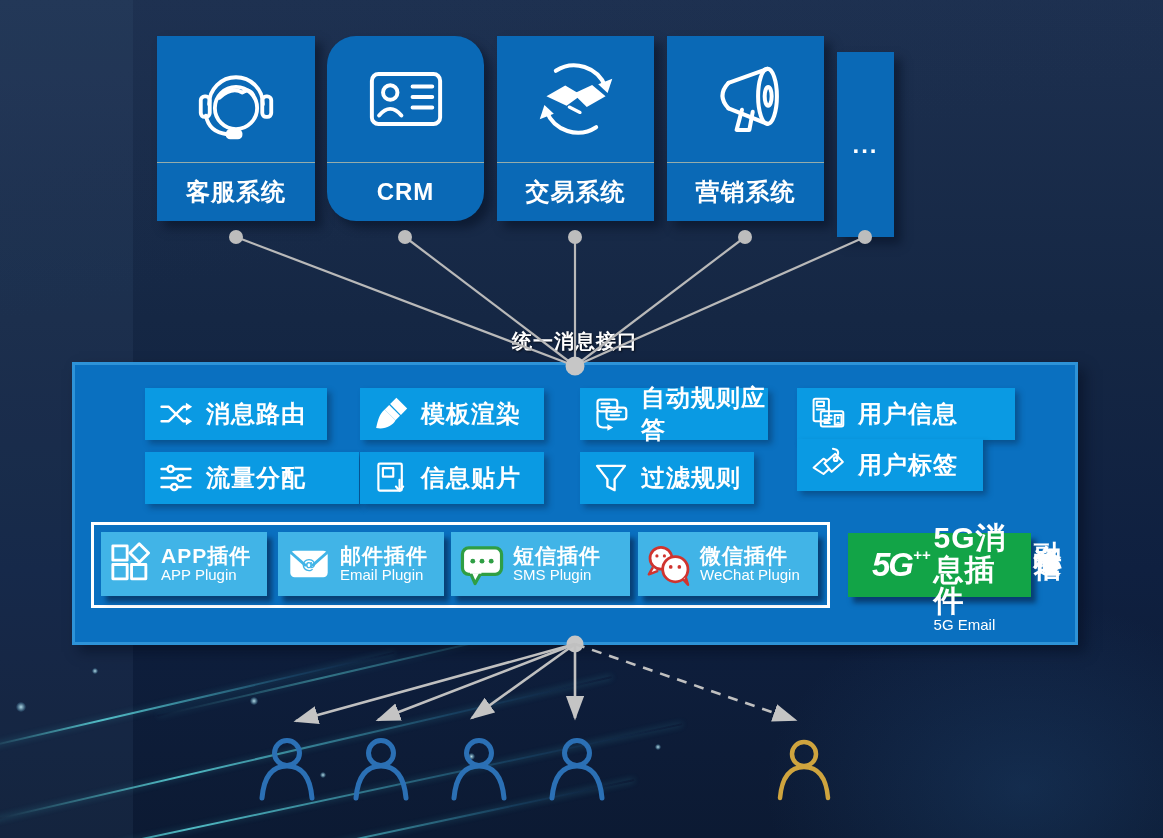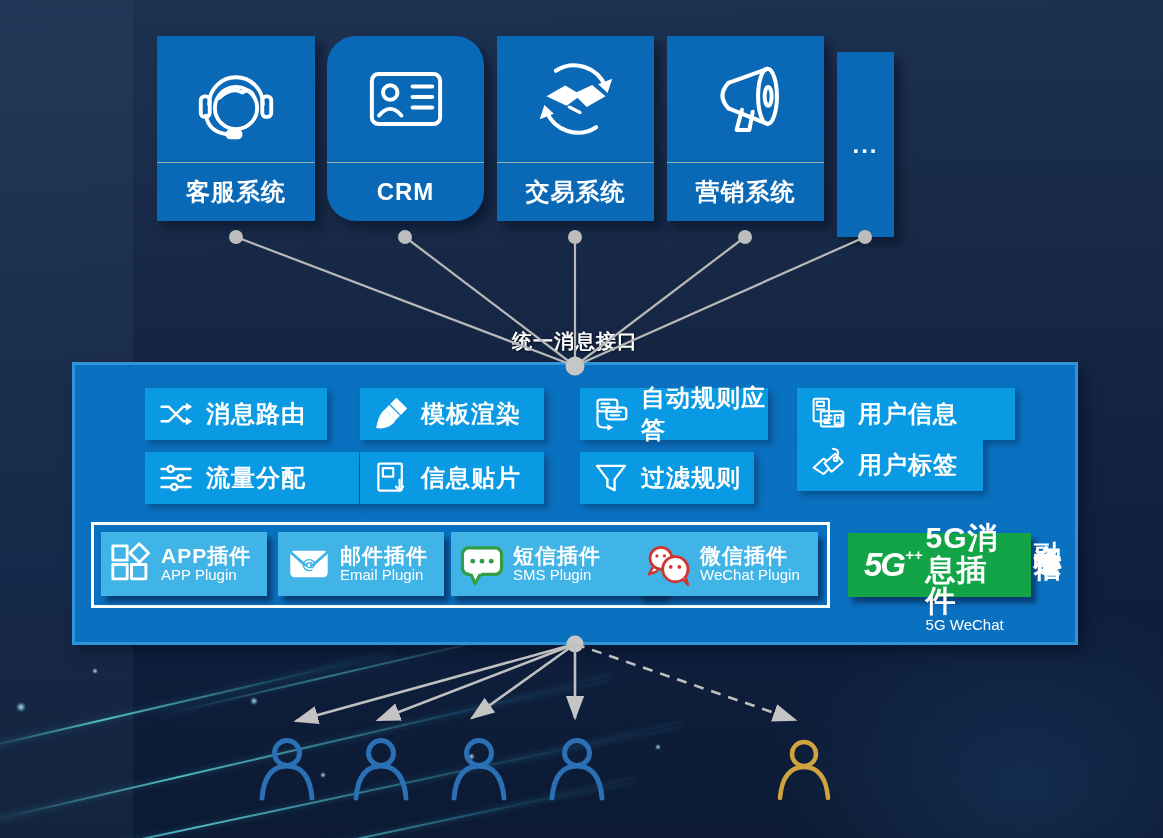--- a/index.html
+++ b/index.html
@@ -53,21 +53,21 @@
   .plugin-group{position:absolute;left:16px;top:157px;width:739px;height:86px;
     box-sizing:border-box;border:3px solid #ffffff;}
   .plugin-tile{position:absolute;top:7px;height:64px;background:#41b4e7;color:#fff;
     display:flex;align-items:center;padding:0 4px 0 8px;box-sizing:border-box;gap:8px;
     box-shadow:5px 6px 5px rgba(6,24,54,0.55);}
   .pt-text{display:flex;flex-direction:column;line-height:1.05;}
   .pt-zh{font-size:21px;font-weight:600;letter-spacing:1px;}
   .pt-en{font-size:15px;font-weight:400;}
 
   .g5{position:absolute;left:773px;top:168px;width:183px;height:64px;background:#12a447;
-    color:#fff;display:flex;align-items:center;padding:0 16px;box-sizing:border-box;gap:4px;
+    color:#fff;display:flex;align-items:center;padding:0 24px;box-sizing:border-box;gap:4px;
     box-shadow:5px 6px 5px rgba(6,24,54,0.55);}
   .g5-logo{font-size:33px;font-weight:800;font-style:italic;letter-spacing:-2px;white-space:nowrap;}
   .g5-logo sup{font-size:15px;letter-spacing:0;position:relative;top:-4px;left:1px;}
 
   .side-label{position:absolute;left:958px;top:153px;color:#fff;font-size:28px;font-weight:700;
     writing-mode:vertical-rl;letter-spacing:4px;line-height:1;}
 
   .overlay{position:absolute;left:0;top:0;z-index:4;pointer-events:none;}
 </style>
 </head>
@@ -257,21 +257,21 @@
           <rect x="-17" y="-12" width="34" height="24" rx="4" fill="#fff"></rect>
           <path d="M-16,-10 L-3.5,1 M16,-10 L3.5,1" stroke="#41b4e7" stroke-width="2.6" fill="none" stroke-linecap="round"></path>
           <text x="0" y="4.5" font-size="13" font-weight="bold" fill="#41b4e7" text-anchor="middle" font-family="'DejaVu Sans',sans-serif">@</text>
         </svg>
         <div class="pt-text">
           <span class="pt-zh">邮件插件</span>
           <span class="pt-en">Email Plugin</span>
         </div>
       </div>
 
-      <div class="plugin-tile" style="left:357px;width:214px;">
+      <div class="plugin-tile" style="left:357px;width:179px;">
         <svg width="46" height="46" viewBox="-20 -20 40 40">
           <rect x="-17" y="-14" width="34" height="23" rx="5.5" fill="#fff" stroke="#2f9e44" stroke-width="2.8"></rect>
           <path d="M-10,8 L-6,17 L-1,8" fill="#fff" stroke="#2f9e44" stroke-width="2.8" stroke-linejoin="round"></path>
           <rect x="-10.5" y="5" width="10" height="3.4" fill="#fff"></rect>
           <circle cx="-8" cy="-2.5" r="2.1" fill="#2f9e44"></circle>
           <circle cx="0" cy="-2.5" r="2.1" fill="#2f9e44"></circle>
           <circle cx="8" cy="-2.5" r="2.1" fill="#2f9e44"></circle>
         </svg>
         <div class="pt-text">
           <span class="pt-zh">短信插件</span>
@@ -294,21 +294,21 @@
           <span class="pt-zh">微信插件</span>
           <span class="pt-en">WeChat Plugin</span>
         </div>
       </div>
     </div>
 
     <div class="g5">
       <span class="g5-logo"><span>5G</span><sup>++</sup></span>
       <div class="pt-text">
         <span class="pt-zh" style="font-size:30px;margin-top:25px;">5G消息插件</span>
-        <span class="pt-en">5G WeChat</span>
+        <span class="pt-en">5G Email</span>
       </div>
     </div>
 
     <div class="side-label">融合通信</div>
   </div>
 
   <svg class="overlay" width="1163" height="838" viewBox="0 0 1163 838">
     <defs>
       <marker id="ah" markerWidth="10" markerHeight="8" refX="8.5" refY="3.5" orient="auto">
         <path d="M0,0 L9.5,3.5 L0,7 Z" fill="#c4c4c4"></path>

